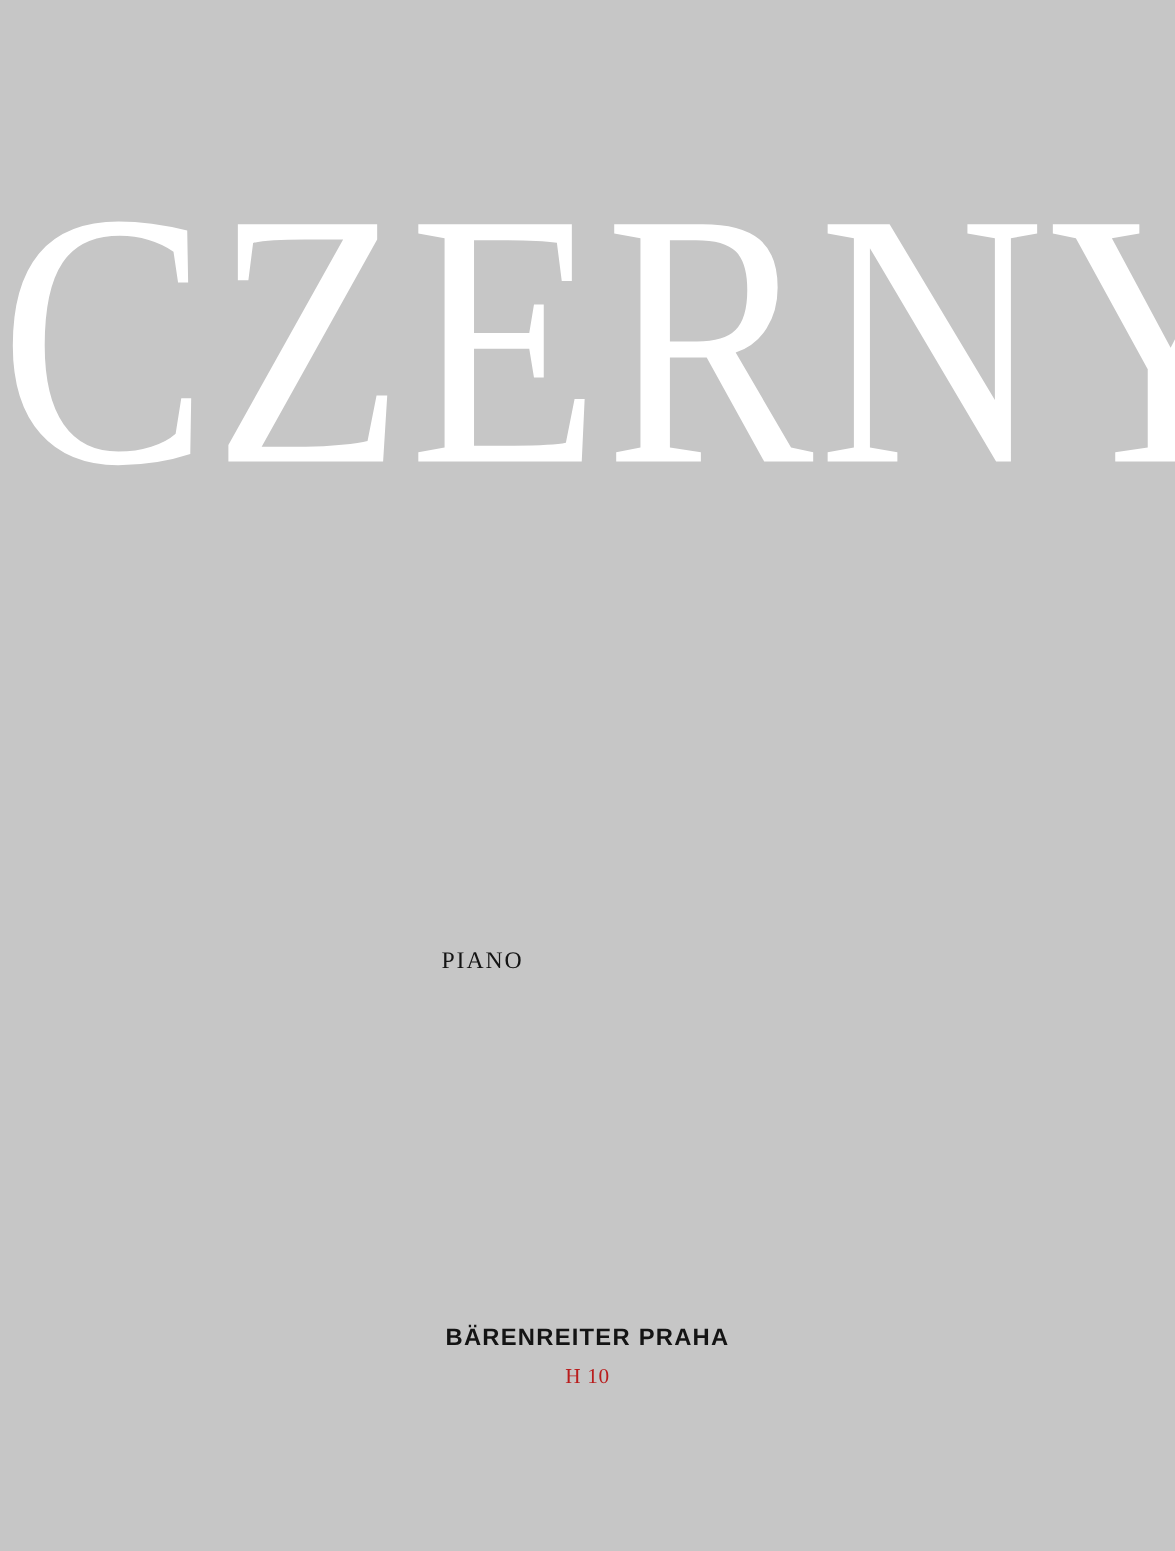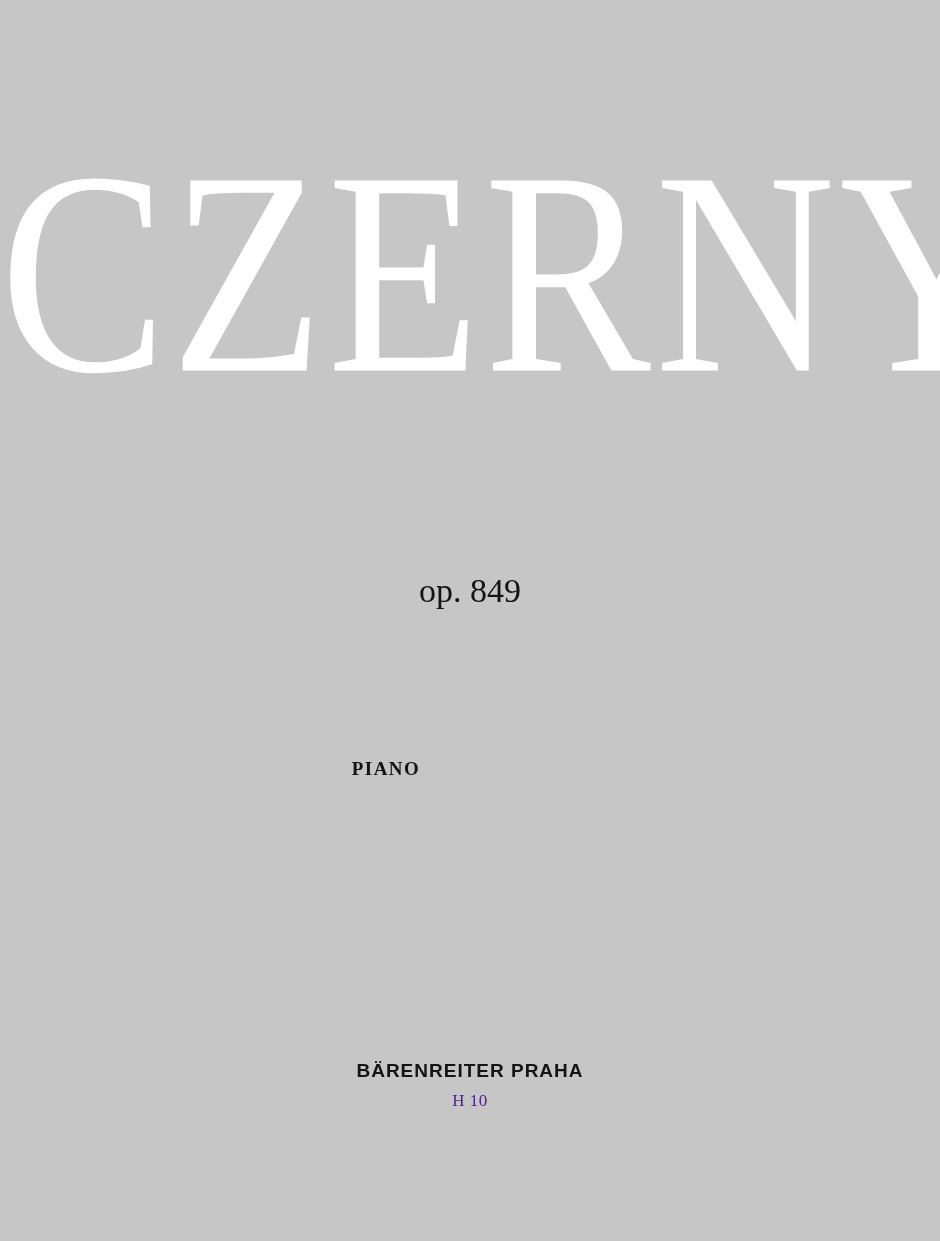--- a/index.html
+++ b/index.html
@@ -62,21 +62,20 @@
   .instrument {
     position: absolute;
     top: 758px;
     left: 0;
     width: 772px;
     text-align: center;
     font-family: "Liberation Serif", serif;
     font-size: 19px;
     letter-spacing: 1.5px;
     color: #141414;
-    font-weight: bold;
   }
   .publisher {
     position: absolute;
     top: 1060px;
     left: 0;
     width: 940px;
     text-align: center;
     font-family: "Liberation Sans", sans-serif;
     font-size: 19px;
     font-weight: 700;
@@ -85,32 +84,31 @@
   }
   .plate {
     position: absolute;
     top: 1091px;
     left: 0;
     width: 940px;
     text-align: center;
     font-family: "Liberation Serif", serif;
     font-size: 17px;
     letter-spacing: 0.5px;
-    color: #4c1d95;
+    color: #b91c1c;
   }
 </style>
 </head>
 <body>
 
 <div class="page">
 
   <div class="composer">CZERNY</div>
 
 
-  <div class="opus">op. 849</div>
 
   <div class="instrument">PIANO</div>
 
   <div class="publisher">BÄRENREITER PRAHA</div>
 
   <div class="plate">H 10</div>
 
 </div>
 
 </body></html>

